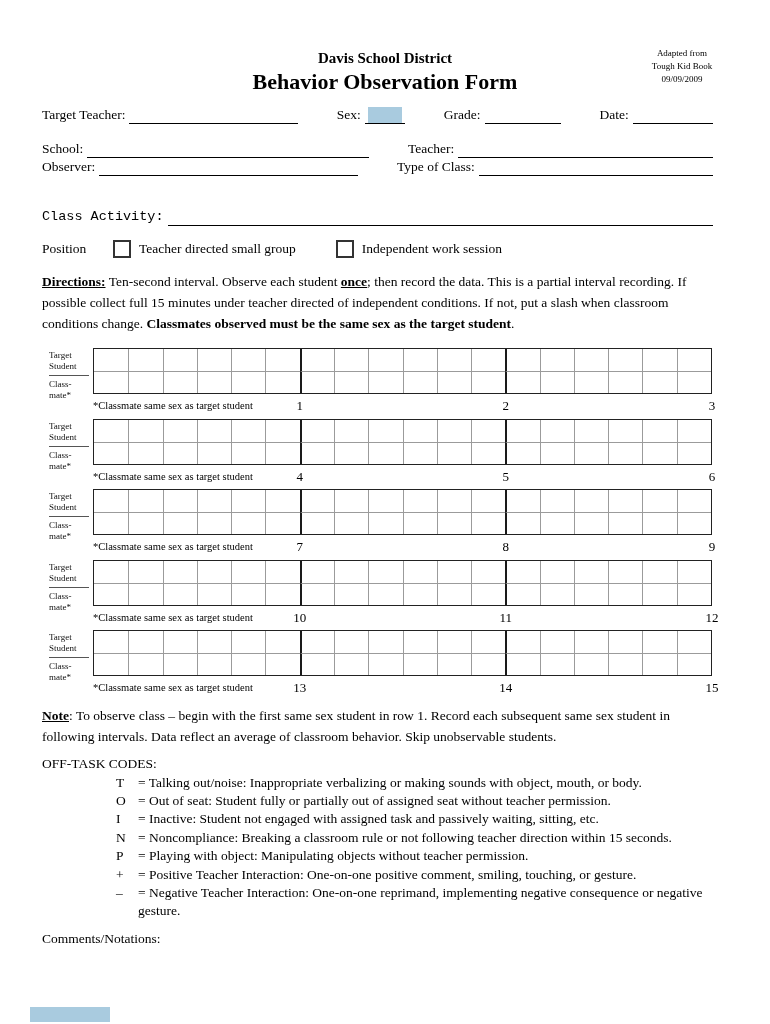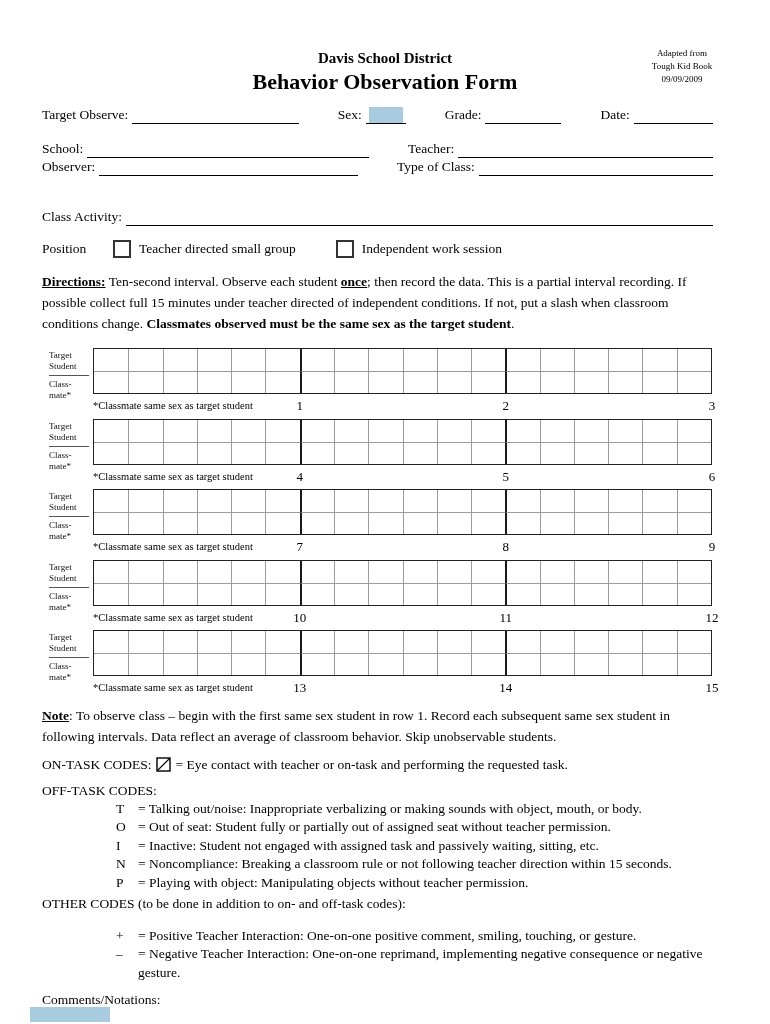--- a/index.html
+++ b/index.html
@@ -69,21 +69,21 @@
 
   <div class="center-line form-title">Behavior Observation Form</div>
   <div class="center-line district">Davis School District</div>
   <div class="adapted">
     <div>Adapted from</div>
     <div>Tough Kid Book</div>
     <div>09/09/2009</div>
   </div>
 
   <div class="frow" style="top:104px;">
-    <span class="lbl">Target Observe:</span>
+    <span class="lbl">Target Teacher:</span>
     <span class="blank g1"></span>
     <span class="lbl mid">Sex:</span>
     <span class="sex-blank">
       <span class="sex-highlight" style="background: rgb(169, 203, 223);"></span>
     </span>
     <span class="lbl mid">Grade:</span>
     <span class="blank w76"></span>
     <span class="lbl mid">Date:</span>
     <span class="blank g2"></span>
   </div>
@@ -95,21 +95,21 @@
     <span class="blank gl"></span>
   </div>
 
   <div class="frow" style="top:156px;">
     <span class="lbl">Observer:</span>
     <span class="blank gh"></span>
     <span class="lbl mid">Type of Class:</span>
     <span class="blank gl"></span>
   </div>
 
-  <div class="frow" style="top:206px;">
+  <div class="frow" style="top:206px;font-family:Liberation Mono, monospace;">
     <span class="lbl">Class Activity:</span>
     <span class="blank g2"></span>
   </div>
 
   <div class="pos-row">
     <span class="pos-label">Position</span>
     <span class="pos-item">
       <span class="checkbox"></span>
       <span>Teacher directed small group</span>
     </span>
@@ -375,24 +375,20 @@
       <span class="num n1">13</span>
       <span class="num n2">14</span>
       <span class="num n3">15</span>
     </div>
   </div>
 
   <div class="lower">
 
     <p class="note-p"><span class="bu">Note</span><span>: To observe class – begin with the first same sex student in row 1. Record each subsequent same sex student in following intervals. Data reflect an average of classroom behavior. Skip unobservable students.</span></p>
 
-    <p class="ontask-p"><span>ON-TASK CODES:</span><svg width="15" height="15" viewBox="0 0 15 15">
-          <rect x="1" y="1" width="13" height="13" fill="none" stroke="#000" stroke-width="1.4"></rect>
-          <line x1="1.5" y1="13.5" x2="13.5" y2="1.5" stroke="#000" stroke-width="1.2"></line>
-        </svg><span>= Eye contact with teacher or on-task and performing the requested task.</span></p>
 
     <p class="codes-header">OFF-TASK CODES:</p>
     <div class="code-row">
       <span class="code-col">T</span>
       <span class="code-desc">= Talking out/noise: Inappropriate verbalizing or making sounds with object, mouth, or body.</span>
     </div>
     <div class="code-row">
       <span class="code-col">O</span>
       <span class="code-desc">= Out of seat: Student fully or partially out of assigned seat without teacher permission.</span>
     </div>
@@ -402,21 +398,20 @@
     </div>
     <div class="code-row">
       <span class="code-col">N</span>
       <span class="code-desc">= Noncompliance: Breaking a classroom rule or not following teacher direction within 15 seconds.</span>
     </div>
     <div class="code-row">
       <span class="code-col">P</span>
       <span class="code-desc">= Playing with object: Manipulating objects without teacher permission.</span>
     </div>
 
-    <p class="other-header">OTHER CODES (to be done in addition to on- and off-task codes):</p>
     <div class="code-row">
       <span class="code-col">+</span>
       <span class="code-desc">= Positive Teacher Interaction: One-on-one positive comment, smiling, touching, or gesture.</span>
     </div>
     <div class="code-row">
       <span class="code-col">–</span>
       <span class="code-desc">= Negative Teacher Interaction: One-on-one reprimand, implementing negative consequence or negative gesture.</span>
     </div>
 
     <p class="comments-p">Comments/Notations:</p>

